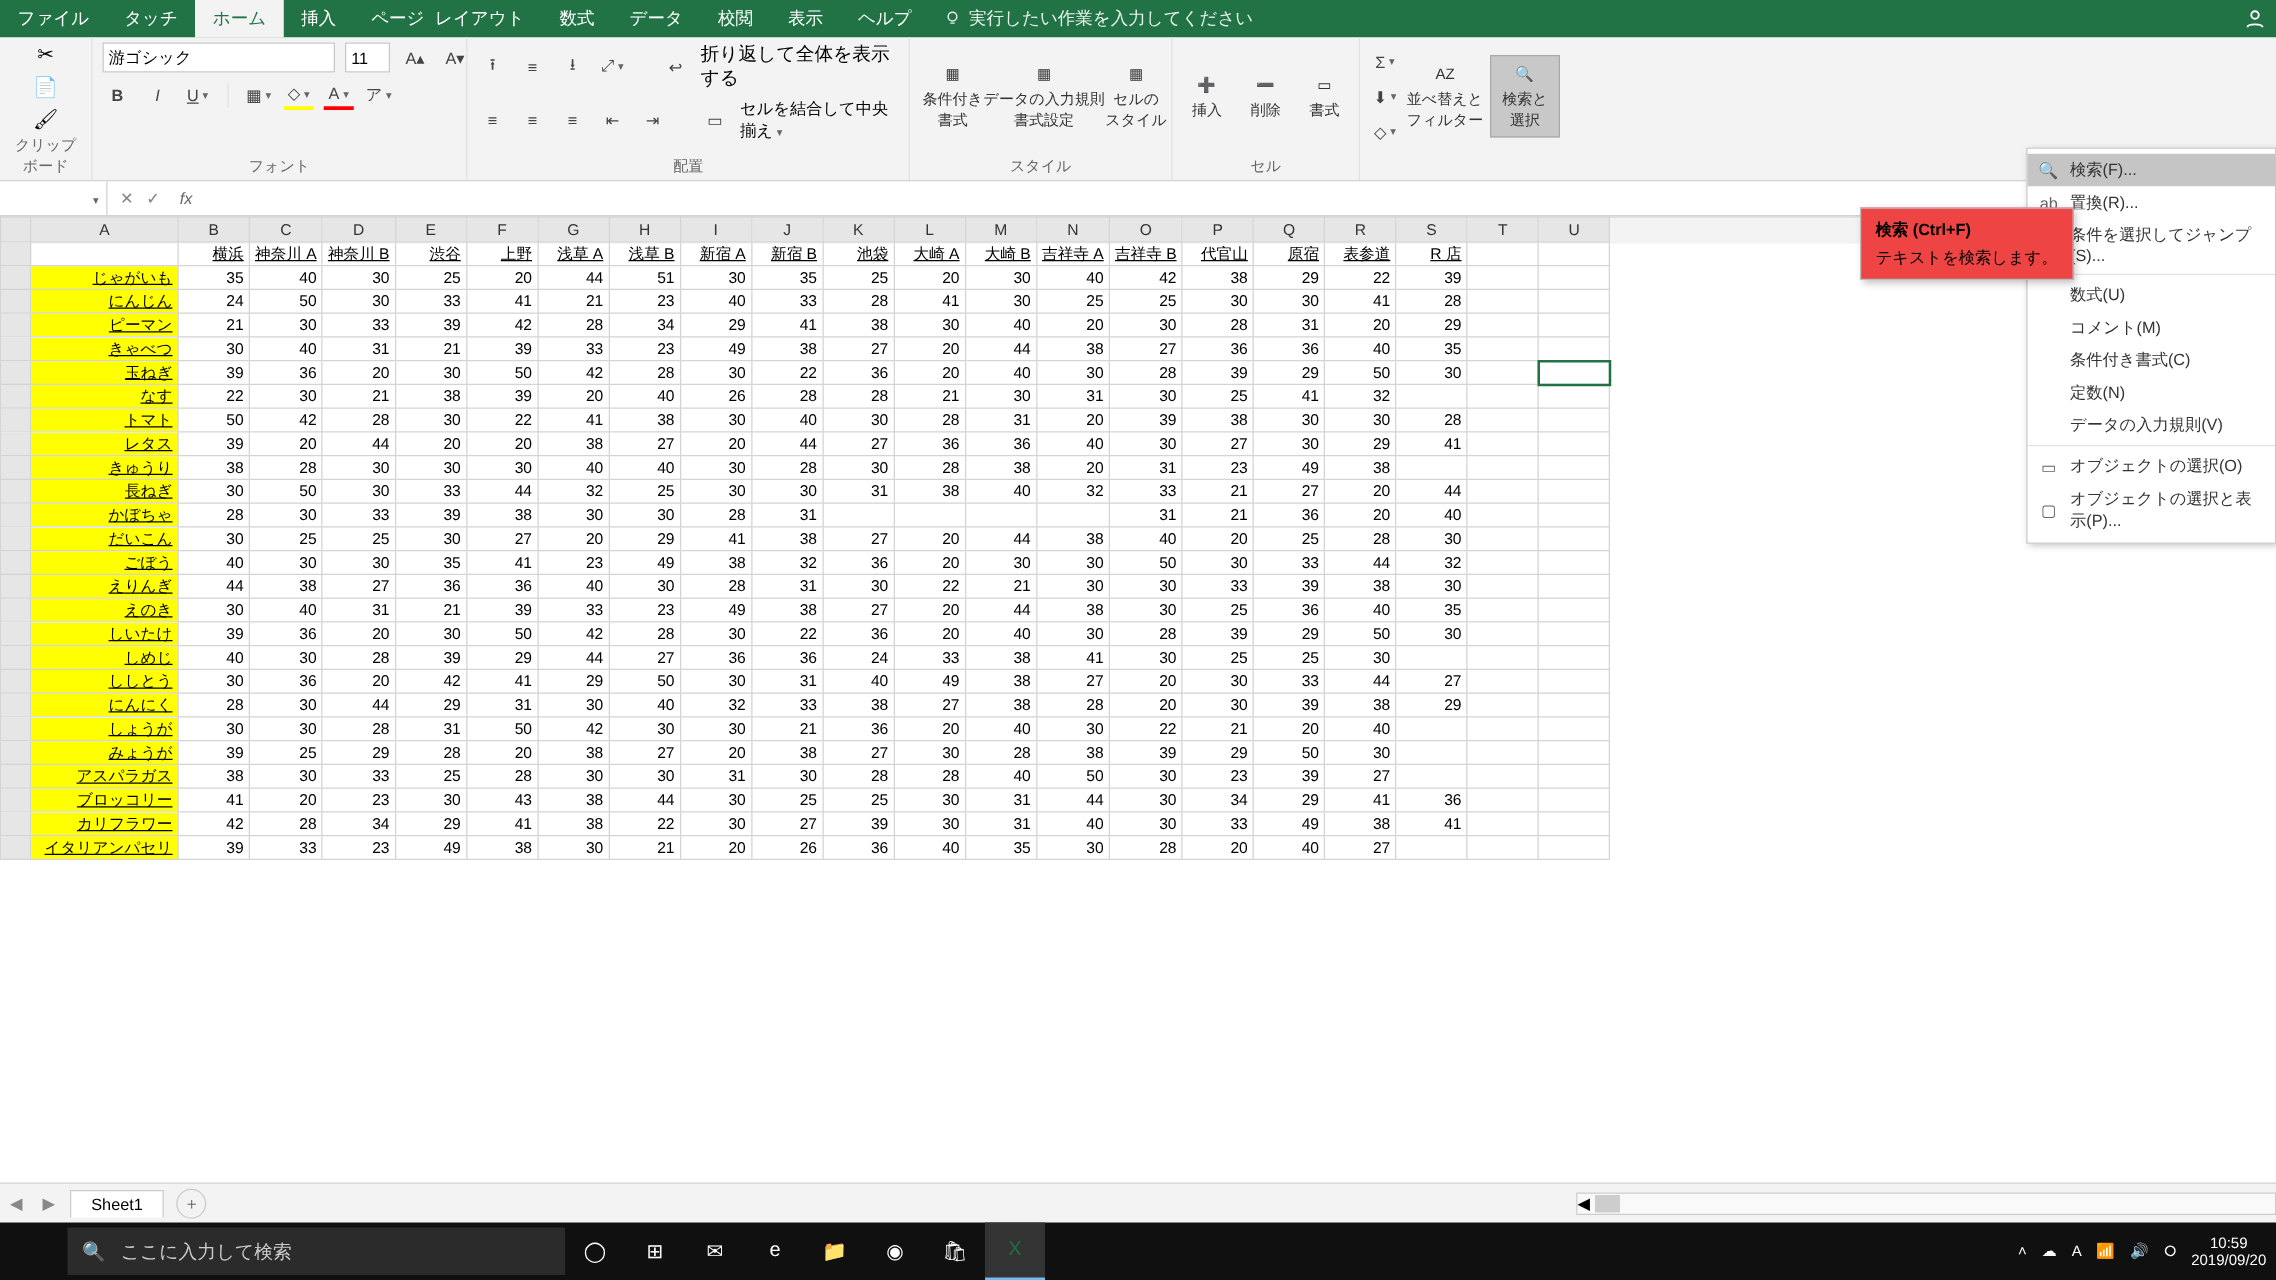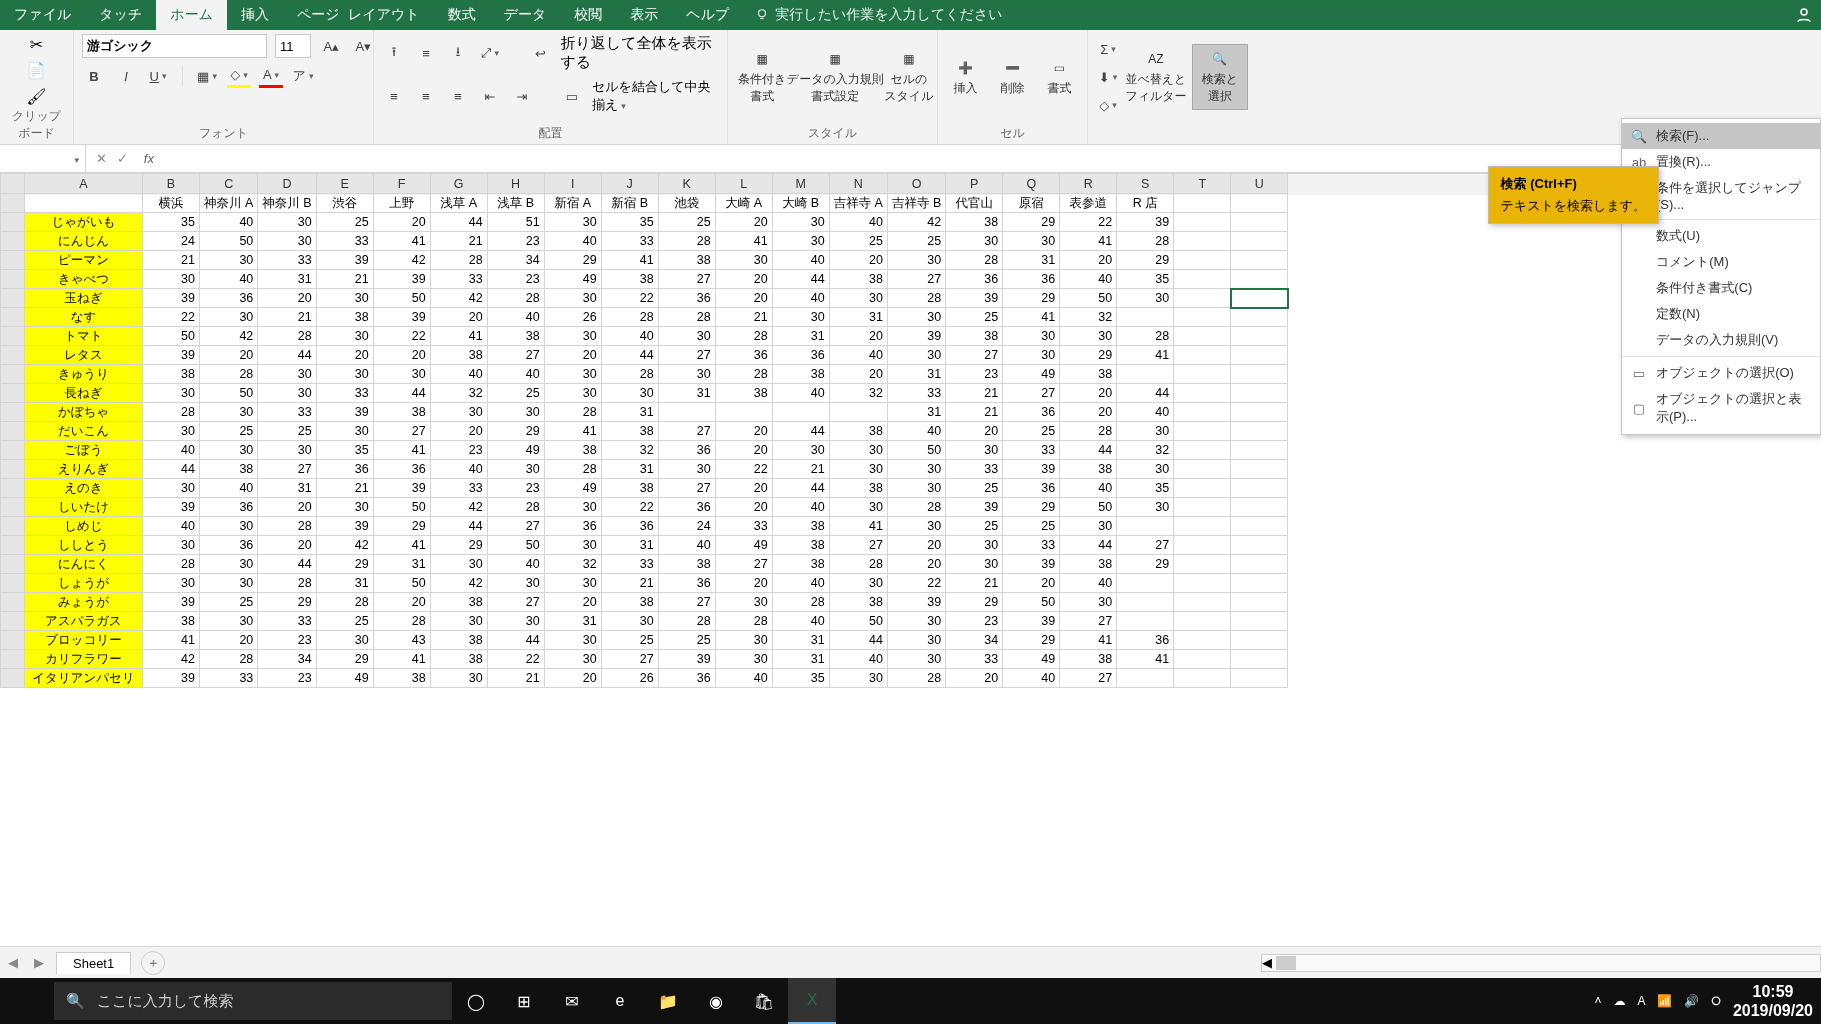--- a/index.html
+++ b/index.html
@@ -35,32 +35,32 @@
 .fx-btns{display:flex;gap:10px;padding:0 10px;color:#888;}
 .fx{font-style:italic;color:#666;padding:0 6px;}
 
 
 .gridwrap{position:absolute;top:173px;left:0;right:0;bottom:78px;overflow:hidden;}
 .grid{border-collapse:collapse;table-layout:fixed;font-size:12.5px;}
 .grid th,.grid td{border:1px solid #d4d4d4;height:19px;padding:0 4px;white-space:nowrap;overflow:hidden;}
 .grid thead th{background:#e6e6e6;font-weight:normal;text-align:center;color:#333;height:20px;}
 .grid .rowhdr{background:#e6e6e6;text-align:center;width:24px;color:#333;}
 .grid td{text-align:right;}
-.grid td.txt{text-align:center;}
+.grid td.txt{text-align:right;text-decoration:underline;}
 .grid td.ctr{text-align:center;}
 .yellow{background:#ffff00;}
 .selcell{outline:2px solid #217346;outline-offset:-1px;}
 
 
 .ctxmenu{position:absolute;top:118px;right:0;width:200px;background:#fff;border:1px solid #c8c8c8;box-shadow:2px 2px 6px rgba(0,0,0,.25);font-size:13px;padding:4px 0;z-index:50;}
 .ctxmenu .mi{padding:4px 12px 4px 34px;display:flex;align-items:center;position:relative;color:#333;}
 .ctxmenu .mi.hover{background:#c5c5c5;}
 .ctxmenu .mi .mic{position:absolute;left:8px;width:18px;text-align:center;color:#666;}
 .ctxmenu hr{border:none;border-top:1px solid #e1e1e1;margin:3px 0;}
-.tooltip{position:absolute;top:166px;right:162px;background:#eab308;border:1px solid #bbb;box-shadow:2px 2px 6px rgba(0,0,0,.25);padding:8px 12px;font-size:13px;z-index:60;min-width:170px;}
+.tooltip{position:absolute;top:166px;right:162px;background:#ef4444;border:1px solid #bbb;box-shadow:2px 2px 6px rgba(0,0,0,.25);padding:8px 12px;font-size:13px;z-index:60;min-width:170px;}
 .tooltip .tt-title{font-weight:bold;margin-bottom:4px;}
 
 
 .sheettabs{position:absolute;left:0;right:0;bottom:46px;height:32px;border-top:1px solid #d4d4d4;background:#f3f3f3;display:flex;align-items:center;font-size:13px;}
 .sheettabs .nav{padding:0 8px;color:#888;}
 .sheettab{background:#fff;border:1px solid #ccc;border-bottom:none;padding:3px 16px;margin-left:4px;}
 .addsheet{width:24px;height:24px;border:1px solid #ccc;border-radius:50%;margin-left:10px;display:flex;align-items:center;justify-content:center;color:#666;}
 .hscroll{margin-left:auto;width:560px;height:18px;border:1px solid #ccc;background:#f9f9f9;display:flex;align-items:center;}
 .hscroll .thumb{width:20px;height:14px;background:#cdcdcd;margin-left:4px;}
 .statusbar{height:22px;background:#f3f3f3;border-top:1px solid #d4d4d4;display:flex;align-items:center;justify-content:flex-end;gap:10px;padding:0 10px;font-size:12px;color:#555;}
@@ -68,21 +68,21 @@
 .zoom{display:flex;align-items:center;gap:6px;}
 .zoom .track{width:100px;height:4px;background:#ccc;position:relative;}
 .zoom .track .t{position:absolute;left:48px;top:-4px;width:4px;height:12px;background:#888;}
 
 
 .taskbar{position:absolute;left:0;right:0;bottom:0;height:46px;background:#101010;display:flex;align-items:center;color:#fff;}
 .search{margin-left:6px;height:38px;width:398px;background:#2b2b2b;display:flex;align-items:center;padding:0 12px;font-size:15px;color:#ccc;gap:12px;}
 .tbicn{width:48px;height:46px;display:flex;align-items:center;justify-content:center;}
 .tbicn.active{background:#333;border-bottom:2px solid #76b9ed;}
 .tray{margin-left:auto;display:flex;align-items:center;gap:12px;padding-right:8px;font-size:12px;}
-.clock{text-align:center;line-height:1.2;font-size:16px;font-weight:bold;}
+.clock{text-align:center;line-height:1.2;font-size:12px;}
 
 
 .big.hl{background:#c8c8c8;border:1px solid #a9a9a9;}
 </style>
 </head>
 <body>
 
 <div class="tabs">
   <div class="tab">ファイル</div>
   <div class="tab">タッチ</div>
@@ -122,21 +122,21 @@
       <div class="rowh">
           <span class="ic">🖌</span>
         </div>
     </div>
     <div class="label">クリップボード</div>
   </div>
 
   <div class="group" style="width:300px">
     <div class="rows">
       <div class="rowh">
-        <input class="fake" style="width: 196px; font-weight: bold;" value="游ゴシック">
+        <input class="fake" style="width: 196px;" value="游ゴシック">
         <input class="fake" style="width: 36px;" value="11">
         <span class="ctrl">A▴</span>
         <span class="ctrl">A▾</span>
       </div>
       <div class="rowh">
         <span class="ctrl">
             <b>B</b>
           </span>
         <span class="ctrl">
             <i>I</i>

